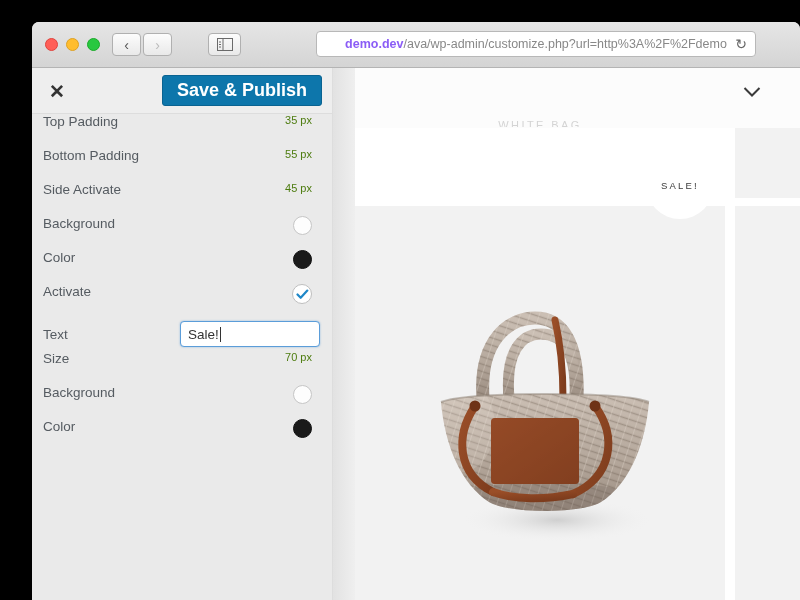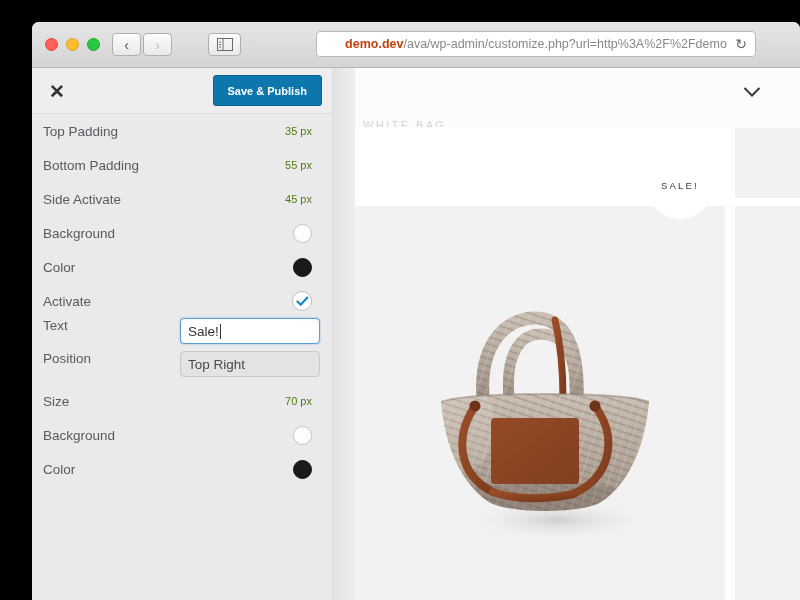--- a/index.html
+++ b/index.html
@@ -97,21 +97,21 @@
     box-sizing: border-box;
     display: flex;
     align-items: center;
     justify-content: center;
   }
   #url-text {
     font-size: 12.5px;
     color: #888;
     white-space: nowrap;
   }
-  #url-text b { color: #c2410c; font-weight: bold; }
+  #url-text b { color: #8b5cf6; font-weight: bold; }
   #reload-icon {
     position: absolute;
     right: 8px;
     top: 4px;
     font-size: 14px;
     color: #666;
   }
 
   
   #customizer-sidebar {
@@ -149,36 +149,36 @@
   #save-publish {
     position: absolute;
     right: 10px;
     top: 7px;
     height: 31px;
     padding: 0 14px;
     background: #0d76ab;
     border: 1px solid #0a6391;
     border-radius: 3px;
     color: #ffffff;
-    font-size: 11px;
+    font-size: 18px;
     font-weight: bold;
     display: flex;
     align-items: center;
     box-sizing: border-box;
   }
 
   #controls-list {
     position: relative;
     padding: 0;
   }
   .control-row {
     position: relative;
     height: 34px;
     display: flex;
-    align-items: center;
+    align-items: flex-start;
     padding: 0 20px 0 11px;
     box-sizing: border-box;
   }
   .control-label {
     font-size: 13.5px;
     color: #555b61;
     flex: 0 0 auto;
   }
   .control-value {
     margin-left: auto;
@@ -213,20 +213,21 @@
     align-items: center;
     justify-content: center;
     box-sizing: border-box;
   }
   .check-circle svg { display: block; }
 
   .field-row {
     position: relative;
     height: 32px;
     display: flex;
+    align-items: center;
     padding: 0 12px 0 11px;
     box-sizing: border-box;
     margin-bottom: 1px;
   }
   .field-input {
     margin-left: auto;
     width: 140px;
     height: 26px;
     box-sizing: border-box;
     border-radius: 4px;
@@ -284,23 +285,24 @@
   }
   #chevron-down {
     position: absolute;
     right: 39px;
     top: 18px;
     width: 18px;
     height: 12px;
   }
   #ghost-product-name {
     position: absolute;
-    left: 8px;
+    left: 0;
     top: 51px;
     width: 370px;
+    text-align: center;
     font-size: 11px;
     letter-spacing: 2.4px;
     color: #d4d4d4;
     white-space: nowrap;
     overflow: hidden;
     height: 8px;
   }
 
   .tile {
     position: absolute;
@@ -452,26 +454,20 @@
       </div>
 
       <div class="field-row">
         <span class="control-label">Text</span>
         <span class="field-input focused">
           <span>Sale!</span>
             <span class="caret"></span>
         </span>
       </div>
 
-      <div class="field-row">
-        <span class="control-label">Position</span>
-        <span class="field-input select">
-          <span>Top Right</span>
-        </span>
-      </div>
 
 
       <div class="control-row">
         <span class="control-label">Size</span>
         <span class="control-value">70 px</span>
       </div>
 
       <div class="control-row">
         <span class="control-label">Background</span>
         <span class="swatch white"></span>

